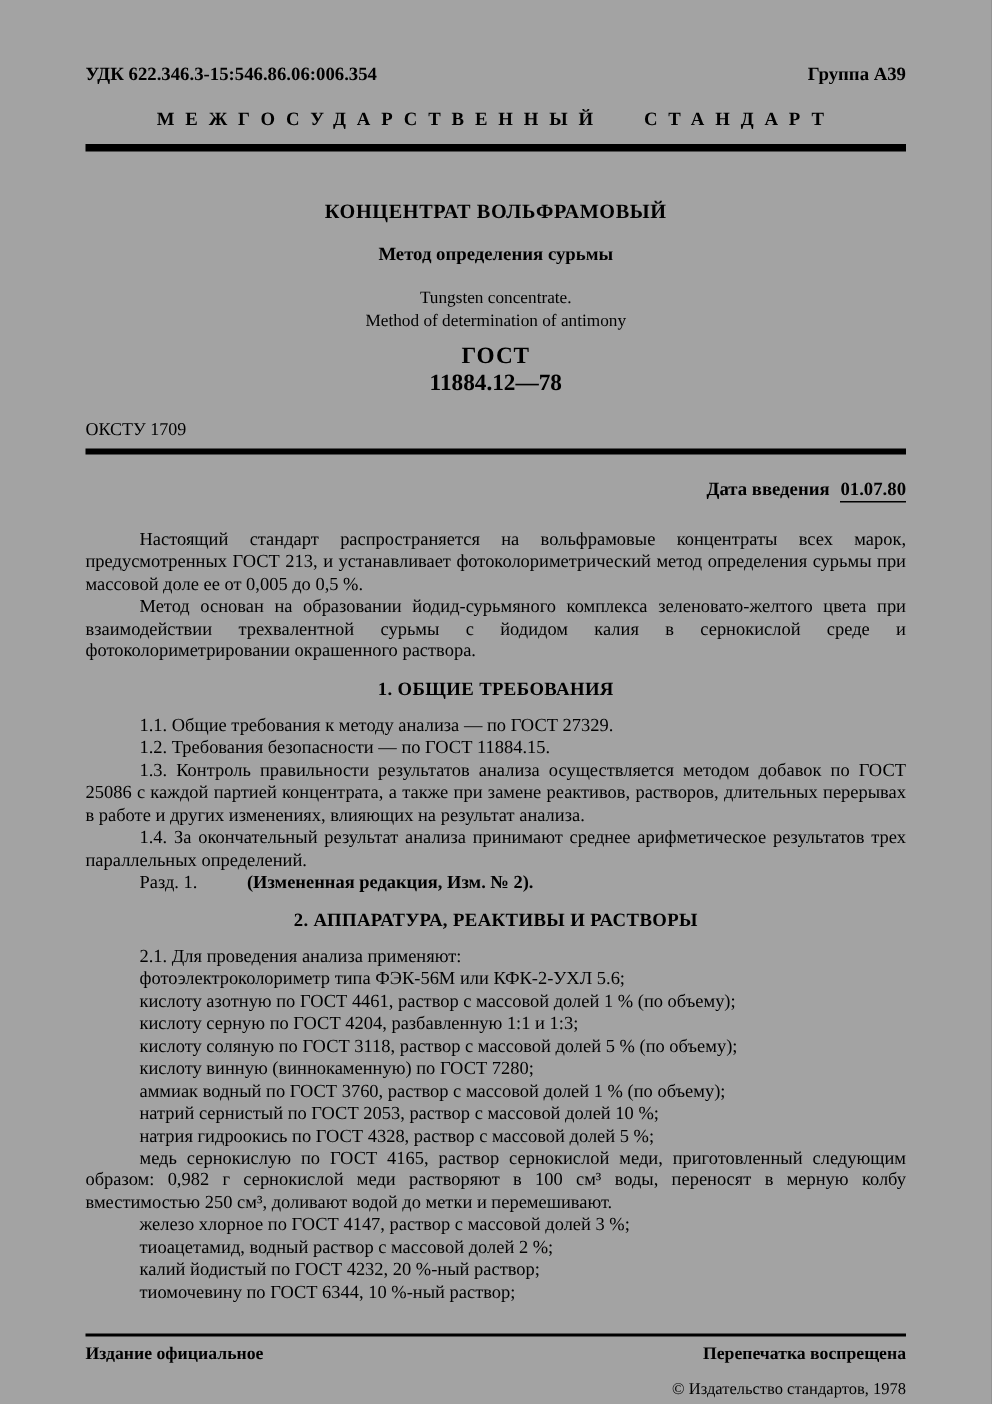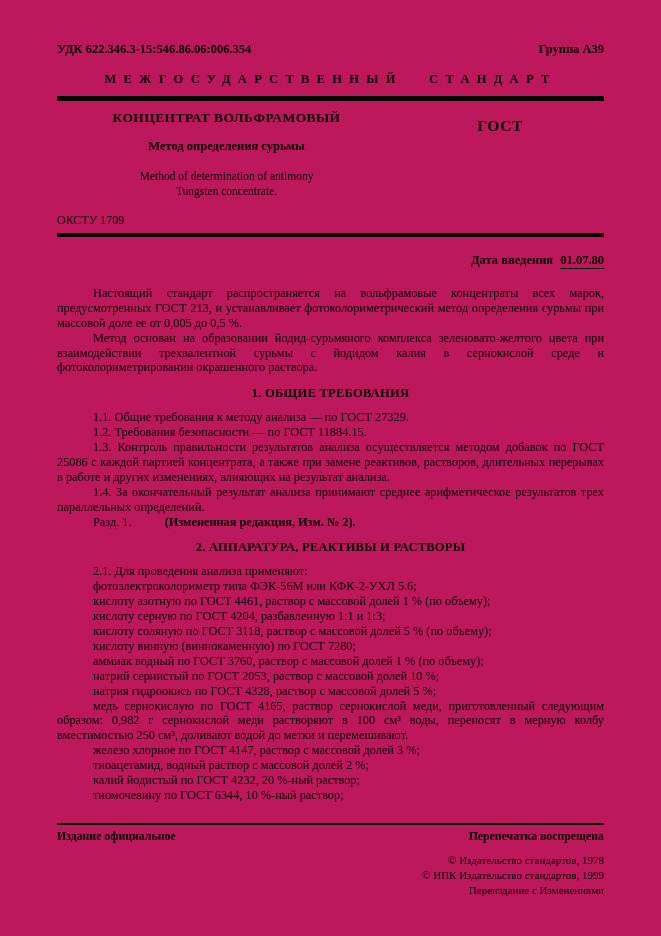--- a/index.html
+++ b/index.html
@@ -1,19 +1,19 @@
 <!DOCTYPE html>
 <html><head>
 <meta charset="utf-8">
 <style>
   html,body{margin:0;padding:0;background:#888;}
   .page{
     position:relative;
     width:661px;height:936px;
-    background:#be185d;
+    background:#a3a3a3;
     color:#000;
     font-family:"Liberation Serif","DejaVu Serif",serif;
     overflow:hidden;
     margin:0 auto;
   }
   .content{margin:0 57px;width:547px;}
   
   .udk-row{
     display:flex;justify-content:space-between;
     padding-top:42px;
@@ -24,21 +24,21 @@
     text-align:center;
     font-size:12.5px;font-weight:bold;
     letter-spacing:0.58em;
     word-spacing:1.3em;
     white-space:nowrap;
   }
   .rule-thick{height:5px;background:#000;margin-top:9px;}
   .rule-mid{height:4px;background:#000;margin-top:2px;}
   .rule-thin{height:2px;background:#000;}
   
-  .title-block{display:flex;margin-top:9px;}
+  .title-block{display:flex;margin-top:32px;flex-direction:column;}
   .title-left{flex:0 0 62%;text-align:center;}
   .title-right{flex:1;text-align:center;padding-top:7px;}
   .title-ru{font-size:13.5px;font-weight:bold;letter-spacing:0.03em;}
   .subtitle-ru{font-size:12.5px;font-weight:bold;margin-top:13px;}
   .title-en{font-size:11.5px;margin-top:15px;line-height:1.3;}
   .gost-label{font-size:15.5px;font-weight:bold;letter-spacing:0.04em;}
   .gost-number{font-size:15.5px;font-weight:bold;}
   .okstu{font-size:12px;margin-top:14px;padding-bottom:3px;}
   
   .date-row{margin-top:16px;text-align:right;font-size:12.5px;font-weight:bold;}
@@ -80,26 +80,27 @@
     </div>
 
     <div class="ms-row">МЕЖГОСУДАРСТВЕННЫЙ СТАНДАРТ</div>
     <div class="rule-thick"></div>
 
     <div class="title-block">
       <div class="title-left">
         <div class="title-ru">КОНЦЕНТРАТ ВОЛЬФРАМОВЫЙ</div>
         <div class="subtitle-ru">Метод определения сурьмы</div>
         <div class="title-en">
+          <div>Tungsten concentrate.</div>
           <div>Method of determination of antimony</div>
-          <div>Tungsten concentrate.</div>
         </div>
       </div>
       <div class="title-right">
         <div class="gost-label">ГОСТ</div>
+        <div class="gost-number">11884.12—78</div>
       </div>
     </div>
 
     <div class="okstu">ОКСТУ 1709</div>
     <div class="rule-mid"></div>
 
     <div class="date-row">
       <span>Дата введения</span>
       <span class="date-value">01.07.80</span>
     </div>

